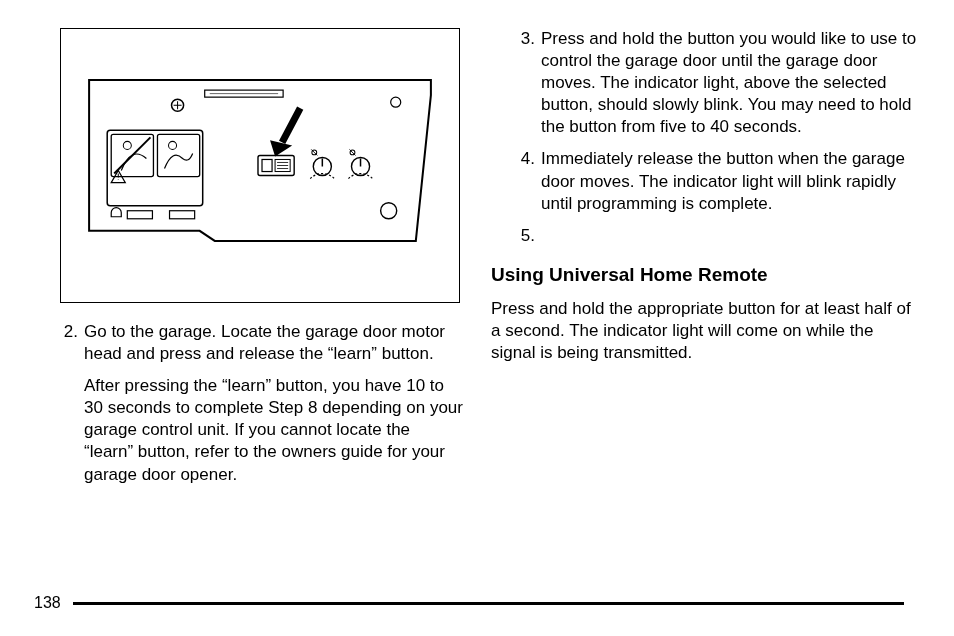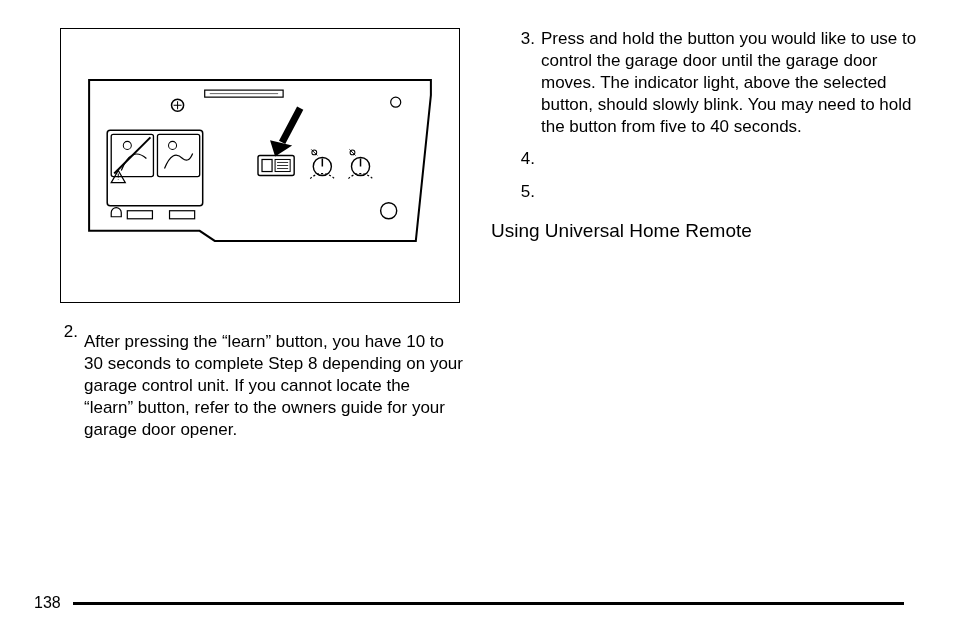--- a/index.html
+++ b/index.html
@@ -46,21 +46,21 @@
     padding-right: 6px;
   }
   .step-body { flex: 1; }
   .step-sub {
     margin-top: 10px;
   }
   .para {
     margin-bottom: 12px;
   }
   .h3 {
-    font-weight: normal;
+    font-weight: bold;
     font-size: 19px;
     margin-top: 16px;
     margin-bottom: 10px;
   }
   .footer {
     position: absolute;
     left: 34px;
     right: 50px;
     bottom: 22px;
     display: flex;
@@ -139,44 +139,47 @@
           <line x1="279" y1="109" x2="285" y2="115" stroke="#000" stroke-width="0.9"></line>
         </g>
 
         <circle cx="318" cy="170" r="8" fill="none" stroke="#000" stroke-width="1.4"></circle>
       </svg>
     </div>
 
     <div class="step">
       <div class="step-num">2.</div>
       <div class="step-body">
+        <div>Go to the garage. Locate the garage door motor head and press and release the “learn” button.</div>
         <div class="step-sub">After pressing the “learn” button, you have 10 to 30 seconds to complete Step 8 depending on your garage control unit. If you cannot locate the “learn” button, refer to the owners guide for your garage door opener.</div>
       </div>
     </div>
 
   </div>
 
   <div class="col">
 
     <div class="step">
       <div class="step-num">3.</div>
       <div class="step-body">Press and hold the button you would like to use to control the garage door until the garage door moves. The indicator light, above the selected button, should slowly blink. You may need to hold the button from five to 40 seconds.</div>
     </div>
 
     <div class="step">
       <div class="step-num">4.</div>
+      <div class="step-body">Immediately release the button when the garage door moves. The indicator light will blink rapidly until programming is complete.</div>
     </div>
 
     <div class="step">
       <div class="step-num">5.</div>
     </div>
 
 
     <div class="h3">Using Universal Home Remote</div>
 
+    <div class="para">Press and hold the appropriate button for at least half of a second. The indicator light will come on while the signal is being transmitted.</div>
 
   </div>
 
 </div>
 
 <div class="footer">
   <div class="pagenum">138</div>
   <div class="rule"></div>
 </div>
 

